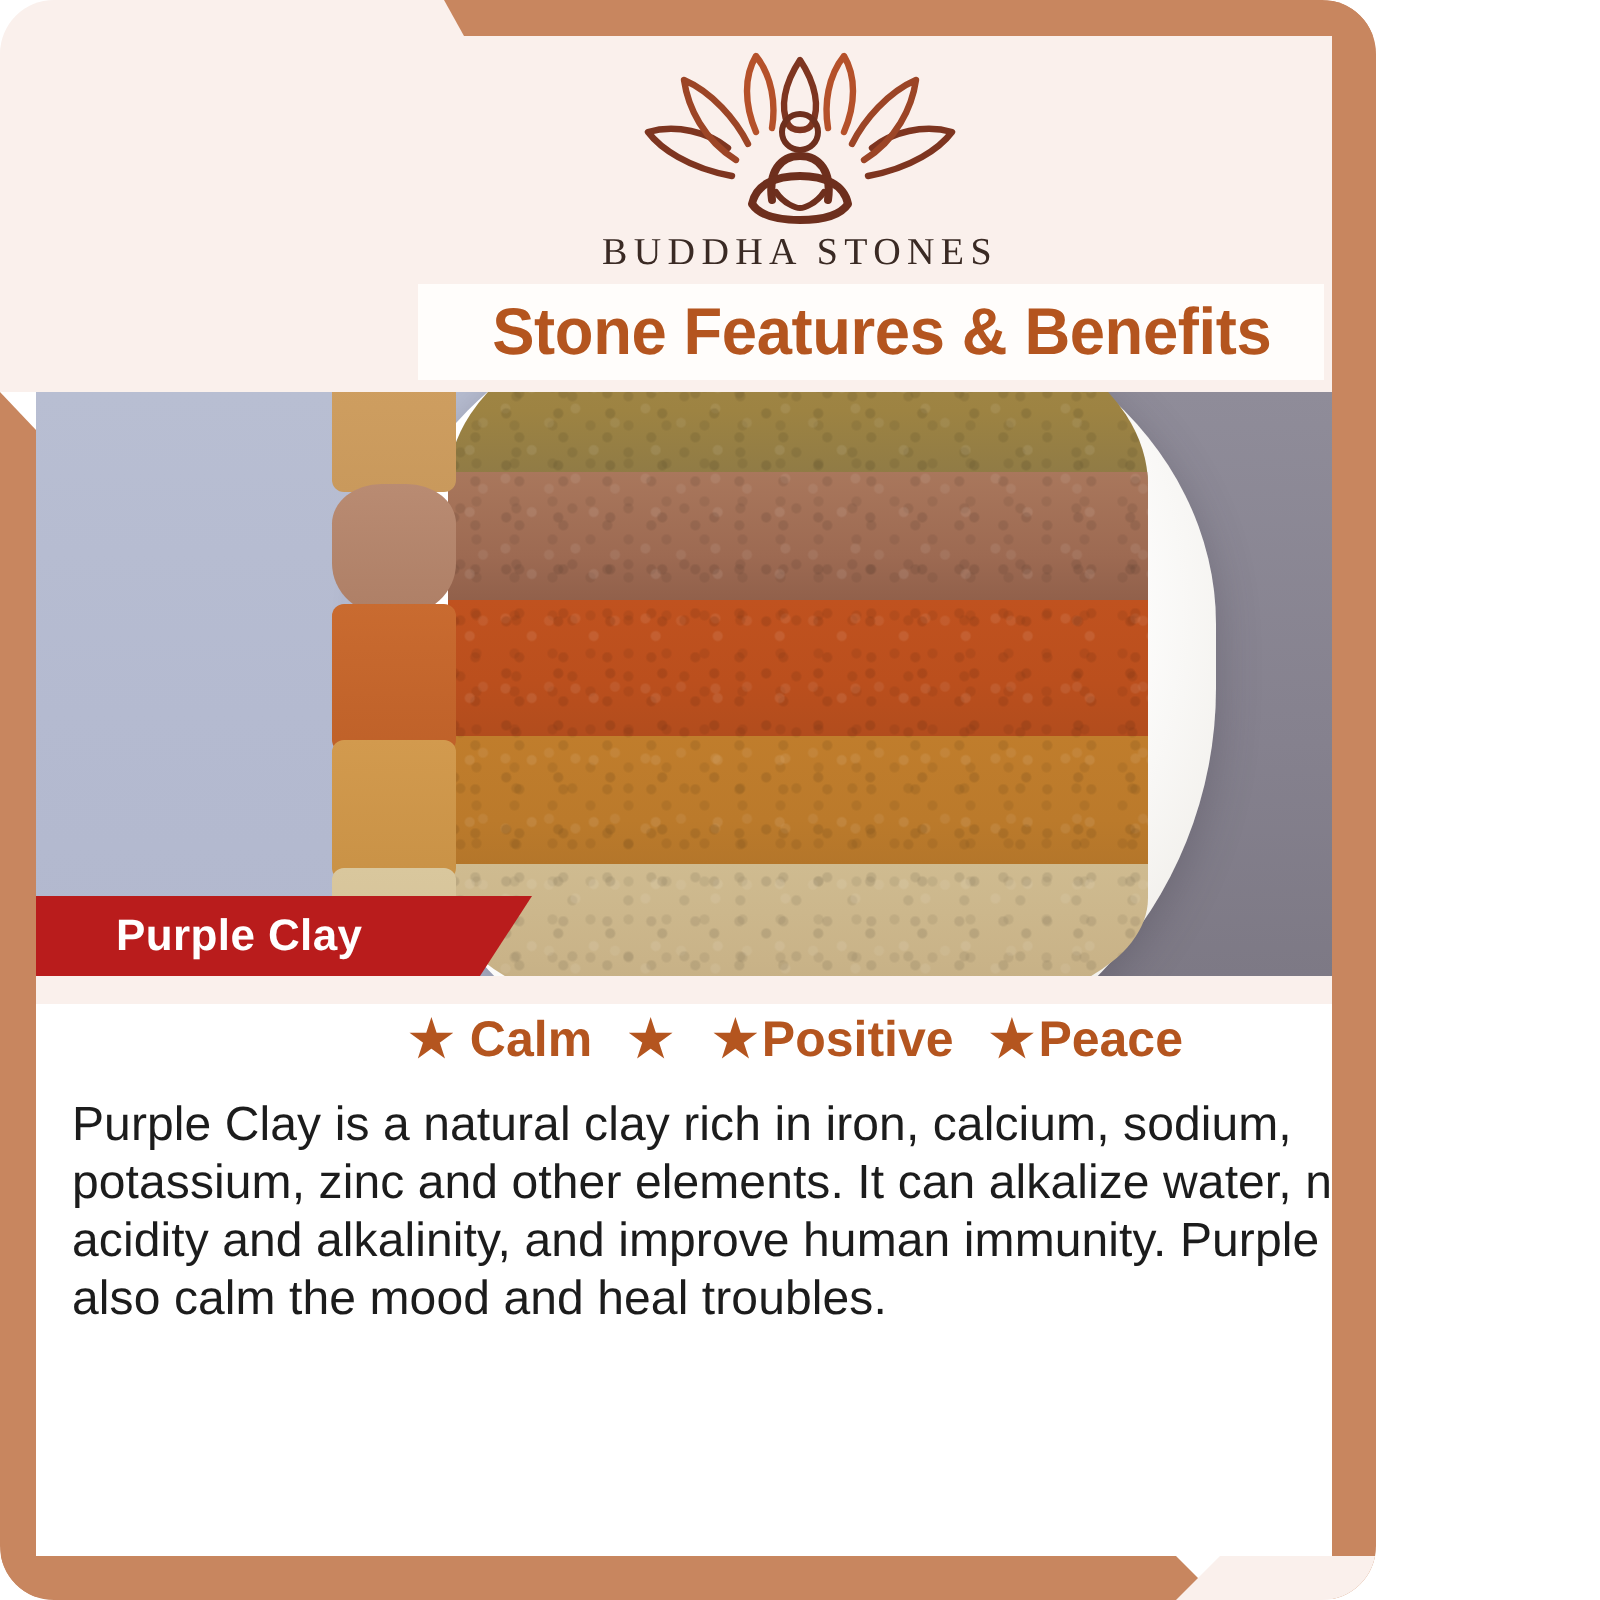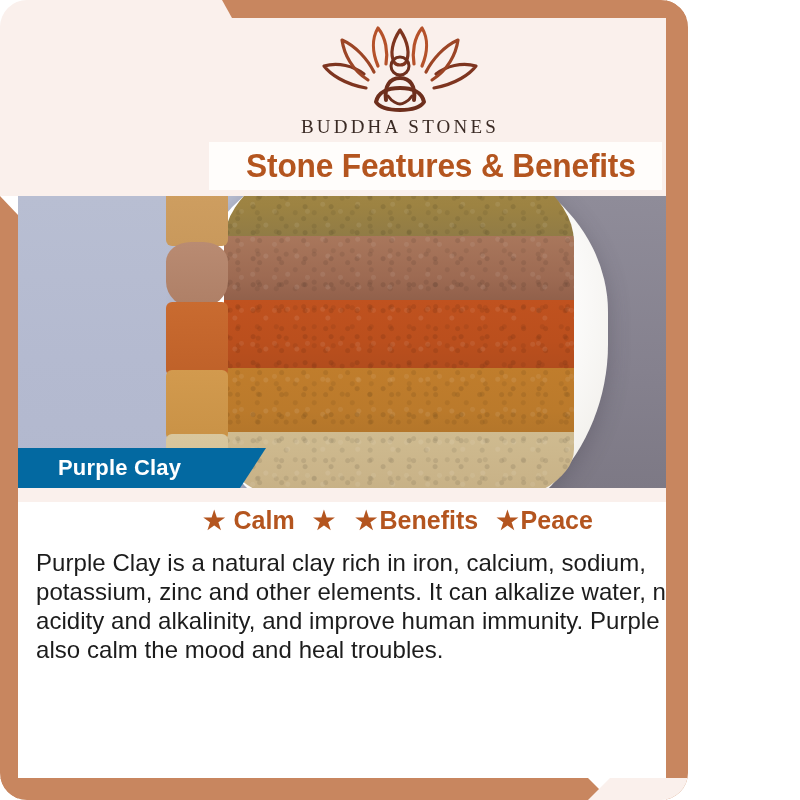--- a/index.html
+++ b/index.html
@@ -208,21 +208,21 @@
   .cs4 { top: 220px; height: 70px; background: linear-gradient(180deg,#d29a4e,#c99246); }
   .cs5 { top: 284px; height: 74px; background: linear-gradient(180deg,#d9c79d,#d2bf95); }
 
   
   .clay-banner {
     position: absolute;
     left: 18px;
     top: 448px;
     width: 248px;
     height: 40px;
-    background: #0369a1;
+    background: #b91c1c;
     clip-path: polygon(0 0, 248px 0, 222px 40px, 0 40px);
     display: flex;
     align-items: center;
   }
   .clay-banner-label {
     margin-left: 40px;
     color: #ffffff;
     font-size: 22px;
     font-weight: bold;
     letter-spacing: 0.2px;
@@ -354,21 +354,21 @@
     <div class="features-row">
       <div class="feature spaced">
         <span class="star">★</span>
         <span>Calm</span>
       </div>
       <div class="feature">
         <span class="star">★</span>
       </div>
       <div class="feature">
         <span class="star">★</span>
-        <span>Benefits</span>
+        <span>Positive</span>
       </div>
       <div class="feature">
         <span class="star">★</span>
         <span>Peace</span>
       </div>
     </div>
 
     <div class="body-text">Purple Clay is a natural clay rich in iron, calcium, sodium, potassium, zinc and other elements. It can alkalize water, neutralize acidity and alkalinity, and improve human immunity. Purple clay can also calm the mood and heal troubles.</div>
   </div>
 

